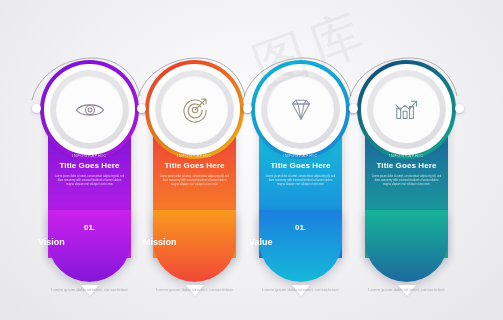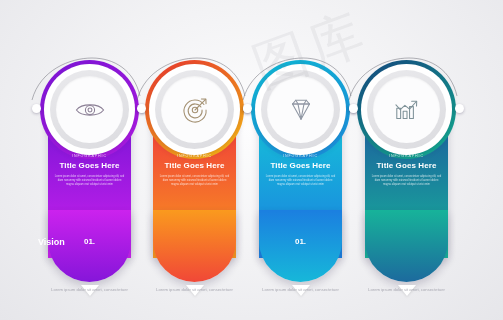--- a/index.html
+++ b/index.html
@@ -175,21 +175,21 @@
     left: 16px; right: 16px;
     top: 115px;
     text-align: center;
     font-size: 2.6px;
     line-height: 1.55;
     color: rgba(255,255,255,0.72);
   }
   .num {
     position: absolute;
     left: 0; right: 0;
-    top: 177px;
+    top: 163px;
     text-align: center;
     font-size: 8px;
     font-weight: bold;
     color: #ffffff;
   }
   .word {
     position: absolute;
     left: 0; right: 0;
     top: 177px;
     text-align: left;
@@ -282,20 +282,21 @@
           </svg>
         </div>
     </div>
 
     <div class="dot" style="left:-6px; top:44px;"></div>
     <div class="dot" style="left:100px; top:44px;"></div>
 
     <div class="eyebrow">INFOGRAPHIC</div>
     <div class="title">Title Goes Here</div>
     <div class="blurb">Lorem ipsum dolor sit amet, consectetuer adipiscing elit, sed diam nonummy nibh euismod tincidunt ut laoreet dolore magna aliquam erat volutpat ut wisi enim</div>
+    <div class="word">Mission</div>
   </div>
     <div class="caption" style="left: 143px;">Lorem ipsum dolor sit amet, consectetuer</div>
     <div class="card" style="left: 249px;">
     <svg class="arc" viewBox="0 0 120 60">
       <path d="M6 44 C14 14 44 2 66 2 C88 2 108 14 114 40" fill="none" stroke="#6f6f78" stroke-width="0.7" opacity="0.75"></path>
     </svg>
 
     <div class="panel" style="background: linear-gradient(180deg, #16c0d8 0%, #1b7fe0 100%);"></div>
 
     <div class="pin" style="background: linear-gradient(180deg, #1b7fe0 0%, #16c0d8 115%);"></div>
@@ -320,20 +321,21 @@
         </div>
     </div>
 
     <div class="dot" style="left:-6px; top:44px;"></div>
     <div class="dot" style="left:100px; top:44px;"></div>
 
     <div class="eyebrow">INFOGRAPHIC</div>
     <div class="title">Title Goes Here</div>
     <div class="blurb">Lorem ipsum dolor sit amet, consectetuer adipiscing elit, sed diam nonummy nibh euismod tincidunt ut laoreet dolore magna aliquam erat volutpat ut wisi enim</div>
     <div class="num">01.</div>
+    <div class="word">Value</div>
   </div>
     <div class="caption" style="left: 249px;">Lorem ipsum dolor sit amet, consectetuer</div>
     <div class="card" style="left: 355px;">
     <svg class="arc" viewBox="0 0 120 60">
       <path d="M6 44 C14 14 44 2 66 2 C88 2 108 14 114 40" fill="none" stroke="#6f6f78" stroke-width="0.7" opacity="0.75"></path>
     </svg>
 
     <div class="panel" style="background: linear-gradient(180deg, #1d5f9e 0%, #17b39a 100%);"></div>
 
     <div class="pin" style="background: linear-gradient(180deg, #17b39a 0%, #1d5f9e 115%);"></div>

